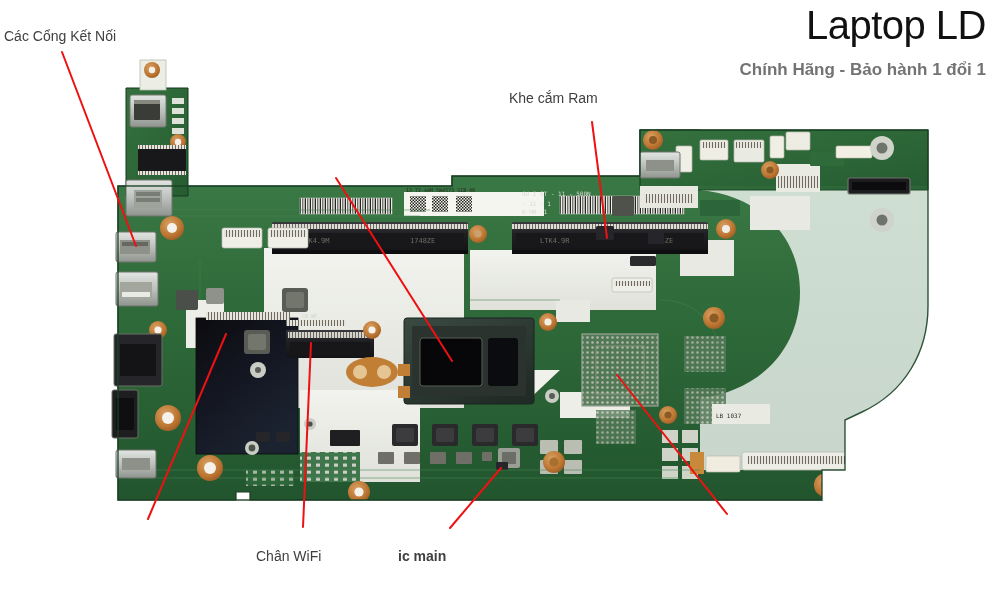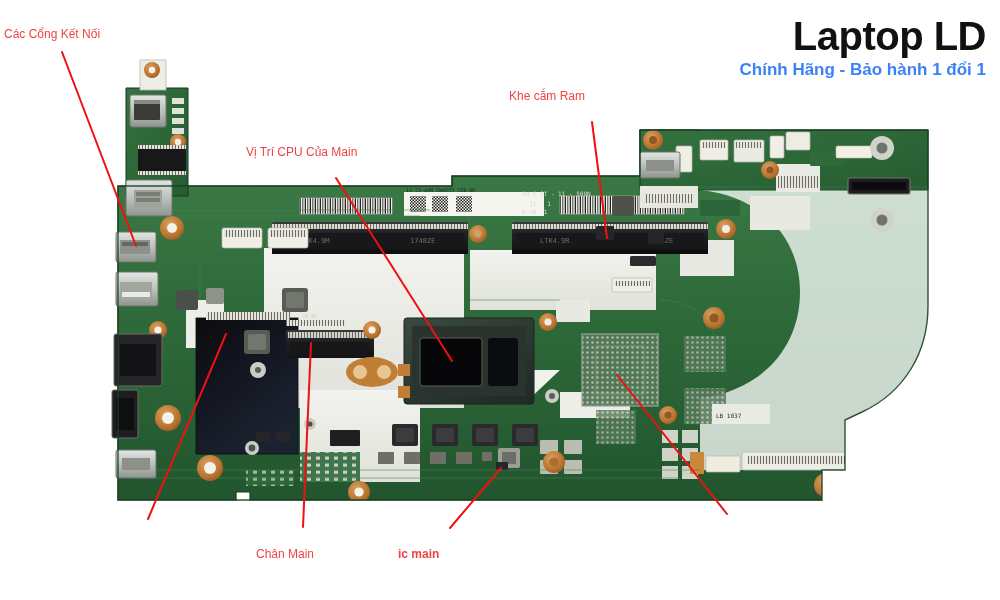--- a/index.html
+++ b/index.html
@@ -6,32 +6,32 @@
   html,body{margin:0;padding:0;}
   body{
     width:1000px;height:600px;overflow:hidden;background:#ffffff;
     font-family:"Liberation Sans","DejaVu Sans",sans-serif;
     -webkit-font-smoothing:antialiased;
   }
   #stage{position:relative;width:1000px;height:600px;background:#fff;}
 
   
   .brand-title{
-    position:absolute;right:14px;top:16px;
-    font-size:40px;font-weight:bold;color:#111;letter-spacing:-0.5px;
+    position:absolute;right:14px;top:5px;
+    font-size:40px;font-weight:normal;color:#111;letter-spacing:-0.5px;
     line-height:1;white-space:nowrap;margin-left:36px;
   }
   .brand-sub{
     position:absolute;right:14px;top:60px;
-    font-size:17px;font-weight:bold;color:#3b82f6;white-space:nowrap;
+    font-size:17px;font-weight:bold;color:#737373;white-space:nowrap;
   }
 
   
   .callout{
-    position:absolute;font-size:12px;color:#ef4444;white-space:nowrap;
+    position:absolute;font-size:14px;color:#404040;white-space:nowrap;
     line-height:1.15;
   }
 
   
   #leaders{position:absolute;left:0;top:0;width:1000px;height:600px;pointer-events:none;}
 
   
   #board-wrap{position:absolute;left:0;top:0;width:1000px;height:600px;}
   #board{display:block;}
 </style>
@@ -445,21 +445,20 @@
       <line x1="62" y1="52" x2="136" y2="246" stroke="#ef1111" stroke-width="2" stroke-linecap="round"></line>
       <line x1="336" y1="178" x2="452" y2="361" stroke="#ef1111" stroke-width="2" stroke-linecap="round"></line>
       <line x1="592" y1="122" x2="607" y2="238" stroke="#ef1111" stroke-width="2" stroke-linecap="round"></line>
       <line x1="148" y1="519" x2="226" y2="334" stroke="#ef1111" stroke-width="2" stroke-linecap="round"></line>
       <line x1="303" y1="527" x2="311" y2="343" stroke="#ef1111" stroke-width="2" stroke-linecap="round"></line>
       <line x1="450" y1="528" x2="501" y2="468" stroke="#ef1111" stroke-width="2" stroke-linecap="round"></line>
       <line x1="727" y1="514" x2="617" y2="375" stroke="#ef1111" stroke-width="2" stroke-linecap="round"></line>
     </svg>
 
   <div class="callout" style="left: 4px; top: 28px;">Các Cổng Kết Nối</div>
-  <div class="callout" style="left: 246px; top: 146px;">Vị Trí CPU Của Main</div>
   <div class="callout" style="left: 509px; top: 90px;">Khe cắm Ram</div>
-  <div class="callout" style="left: 256px; top: 548px;">Chân Main</div>
+  <div class="callout" style="left: 256px; top: 548px;">Chân WiFi</div>
   <div class="callout" style="left: 398px; top: 548px; font-weight: bold;">ic main</div>
 
   <div class="brand-title">Laptop LD</div>
   <div class="brand-sub">Chính Hãng - Bảo hành 1 đổi 1</div>
 
 </div>
 
 </body></html>

